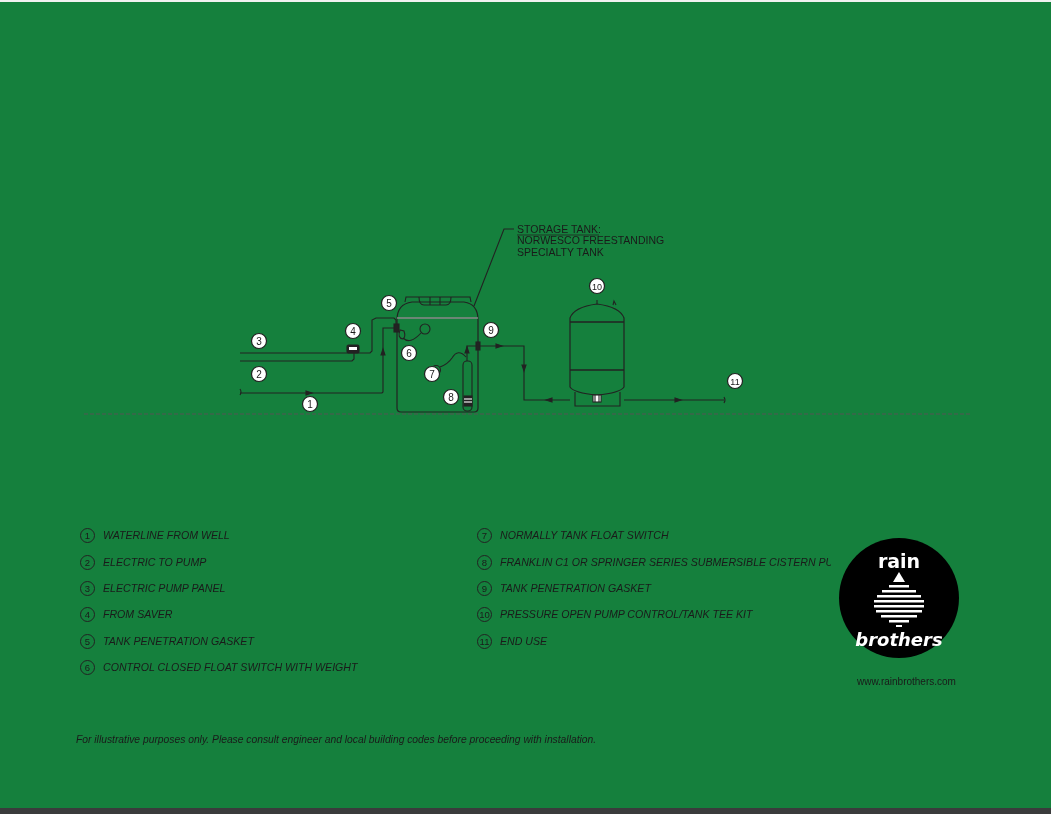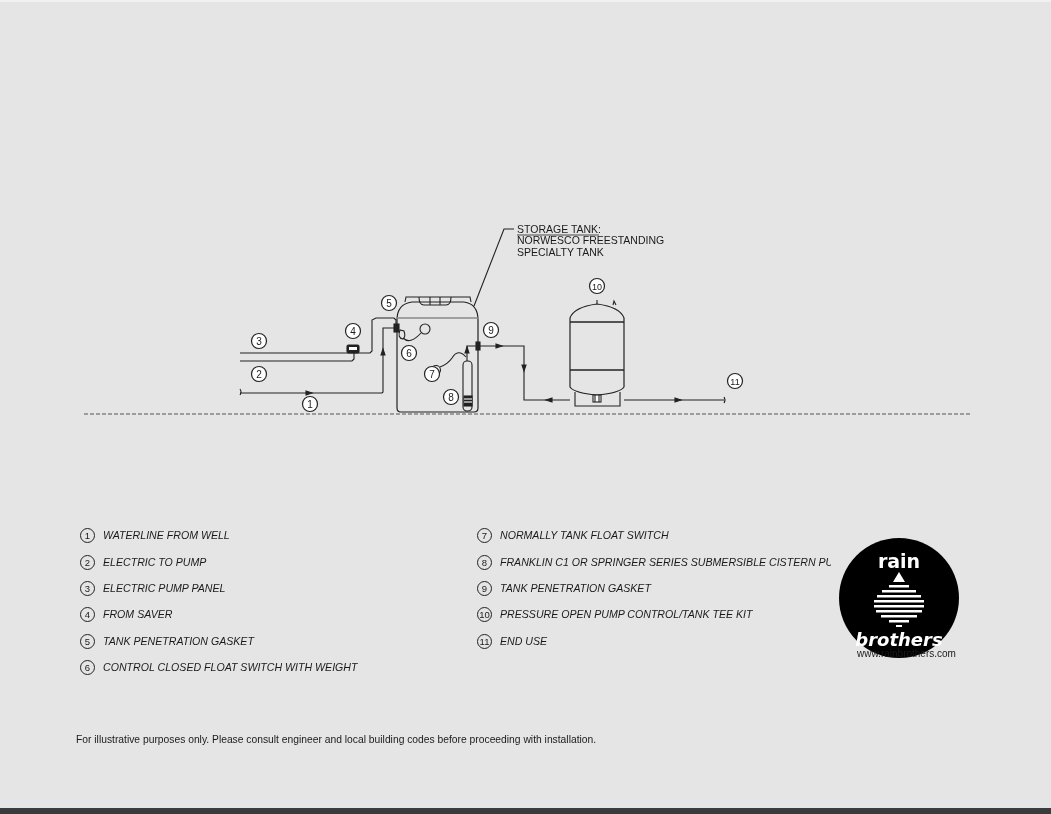--- a/index.html
+++ b/index.html
@@ -1,36 +1,36 @@
 <!DOCTYPE html>
 <html><head>
 <meta charset="utf-8">
 <style>
   html, body { margin: 0; padding: 0; }
   body {
     width: 1051px; height: 814px; position: relative; overflow: hidden;
     background: #ffffff; font-family: "Liberation Sans", sans-serif; color: #1a1a1a;
   }
-  .page { position: absolute; left: 0; top: 0; width: 1051px; height: 808px; background: #e5e5e5; }
+  .page { position: absolute; left: 0; top: 0; width: 1051px; height: 808px; background: #15803d; }
   .top-shade { position: absolute; left: 0; top: 0; width: 1051px; height: 2px; background: #f1f1f1; }
   .bottom-bar { position: absolute; left: 0; top: 808px; width: 1051px; height: 6px; background: #3a3b3c; }
   svg.diagram { position: absolute; left: 0; top: 0; }
   .svgtext { font-family: "Liberation Sans", sans-serif; font-size: 10.5px; fill: #1a1a1a; }
   .callout-num { font-family: "Liberation Sans", sans-serif; font-size: 10px; fill: #1a1a1a; }
   .legend { position: absolute; }
   .legend-item { position: absolute; display: flex; align-items: center; height: 18px; white-space: nowrap; }
   .legend-num {
     width: 15px; height: 15px; border: 1.3px solid #222; border-radius: 50%;
     display: flex; align-items: center; justify-content: center;
     font-size: 9.5px; margin-right: 8px; box-sizing: border-box; color: #1a1a1a;
   }
   .legend-label { font-size: 10.6px; color: #1a1a1a; font-style: italic; }
   .logo { position: absolute; left: 839px; top: 538px; width: 120px; height: 120px; }
-  .logo-url { position: absolute; left: 857px; top: 648px; font-size: 10px; color: #1a1a1a; }
-  .disclaimer { position: absolute; left: 76px; top: 734px; font-size: 10.3px; color: #1a1a1a; }
+  .logo-url { position: absolute; left: 857px; top: 676px; font-size: 10px; color: #1a1a1a; }
+  .disclaimer { position: absolute; left: 76px; top: 734px; font-size: 10.3px; color: #1a1a1a; font-style: italic; }
 </style>
 </head>
 <body>
 
 <div class="page">
   <div class="top-shade"></div>
 
   <svg class="diagram" width="1051" height="808" viewBox="0 0 1051 808" xmlns="http://www.w3.org/2000/svg">
     <g stroke="#222" fill="none" stroke-width="1.1">
 

